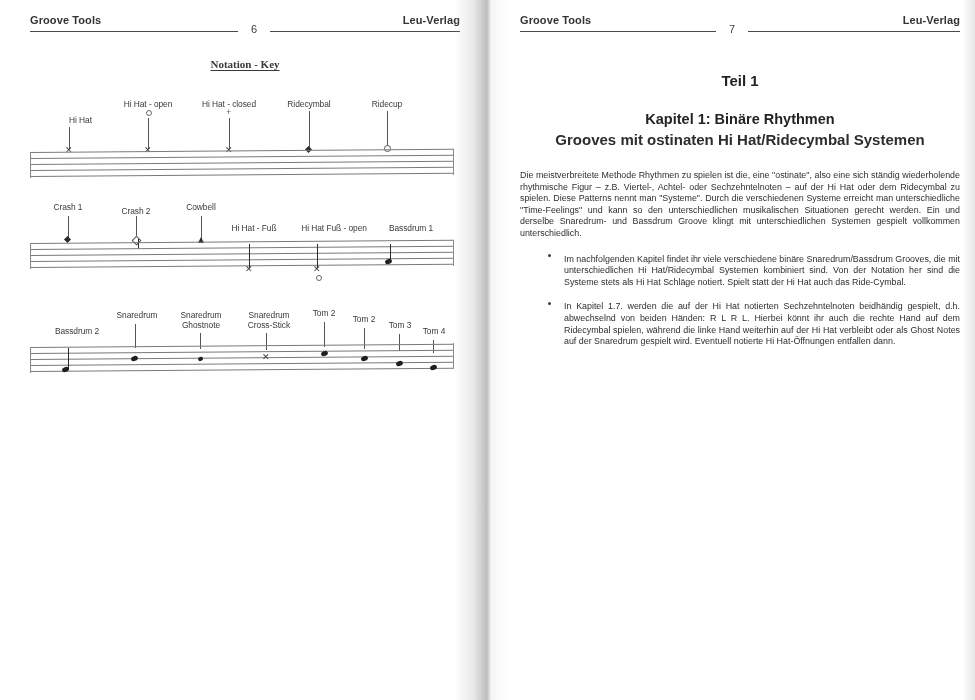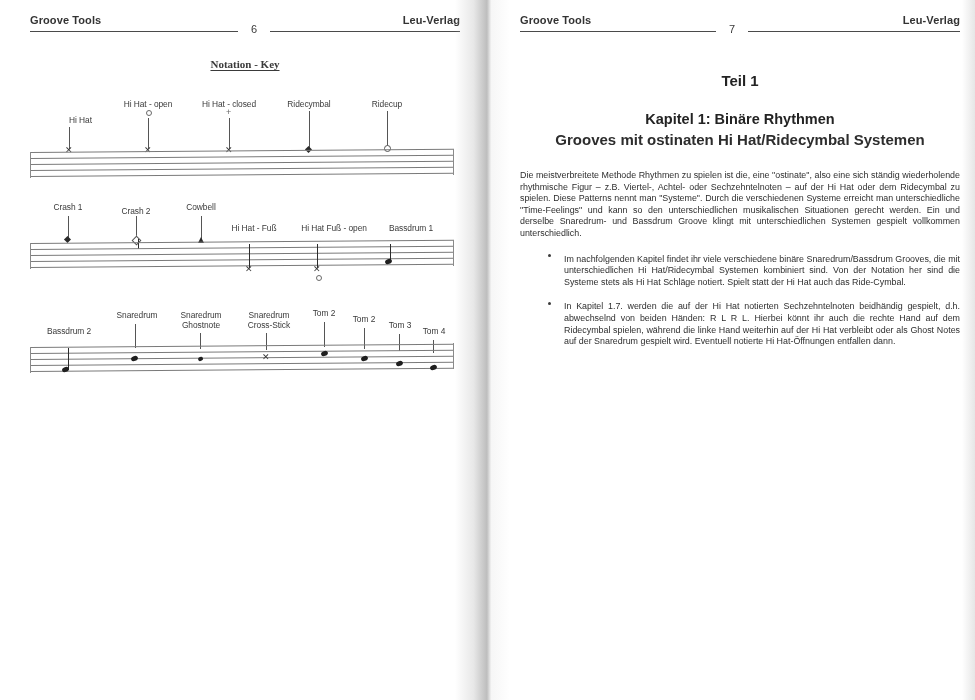--- a/index.html
+++ b/index.html
@@ -299,21 +299,21 @@
         <div class="gstem" style="left:287px; top:45px; height:24px;"></div>
         <div class="glyph gx" style="left:283px; top:66px;">✕</div>
         <div class="glyph gcirc" style="left:286px; top:76px;"></div>
 
         <div class="gstem" style="left:360px; top:45px; height:18px;"></div>
         <div class="glyph gnote" style="left:355px; top:60px;"></div>
       </div>
 
       <div class="system" style="height:100px; margin-top:6px;">
 
-        <div class="lbl" style="left:4px;   top:22px; width:70px;">Bassdrum 2</div>
+        <div class="lbl" style="left:12px;   top:22px; width:70px;">Bassdrum 2</div>
         <div class="lbl" style="left:72px;  top:6px;  width:70px;">Snaredrum</div>
         <div class="lbl" style="left:136px; top:6px;  width:70px;"><span>Snaredrum</span><br><span>Ghostnote</span></div>
         <div class="lbl" style="left:200px; top:6px;  width:78px;"><span>Snaredrum</span><br><span>Cross-Stick</span></div>
         <div class="lbl" style="left:272px; top:4px;  width:44px;">Tom 2</div>
         <div class="lbl" style="left:312px; top:10px; width:44px;">Tom 2</div>
         <div class="lbl" style="left:348px; top:16px; width:44px;">Tom 3</div>
         <div class="lbl" style="left:382px; top:22px; width:44px;">Tom 4</div>
 
         <div class="leader" style="left:105px; top:19px; height:24px;"></div>
         <div class="leader" style="left:170px; top:28px; height:16px;"></div>

